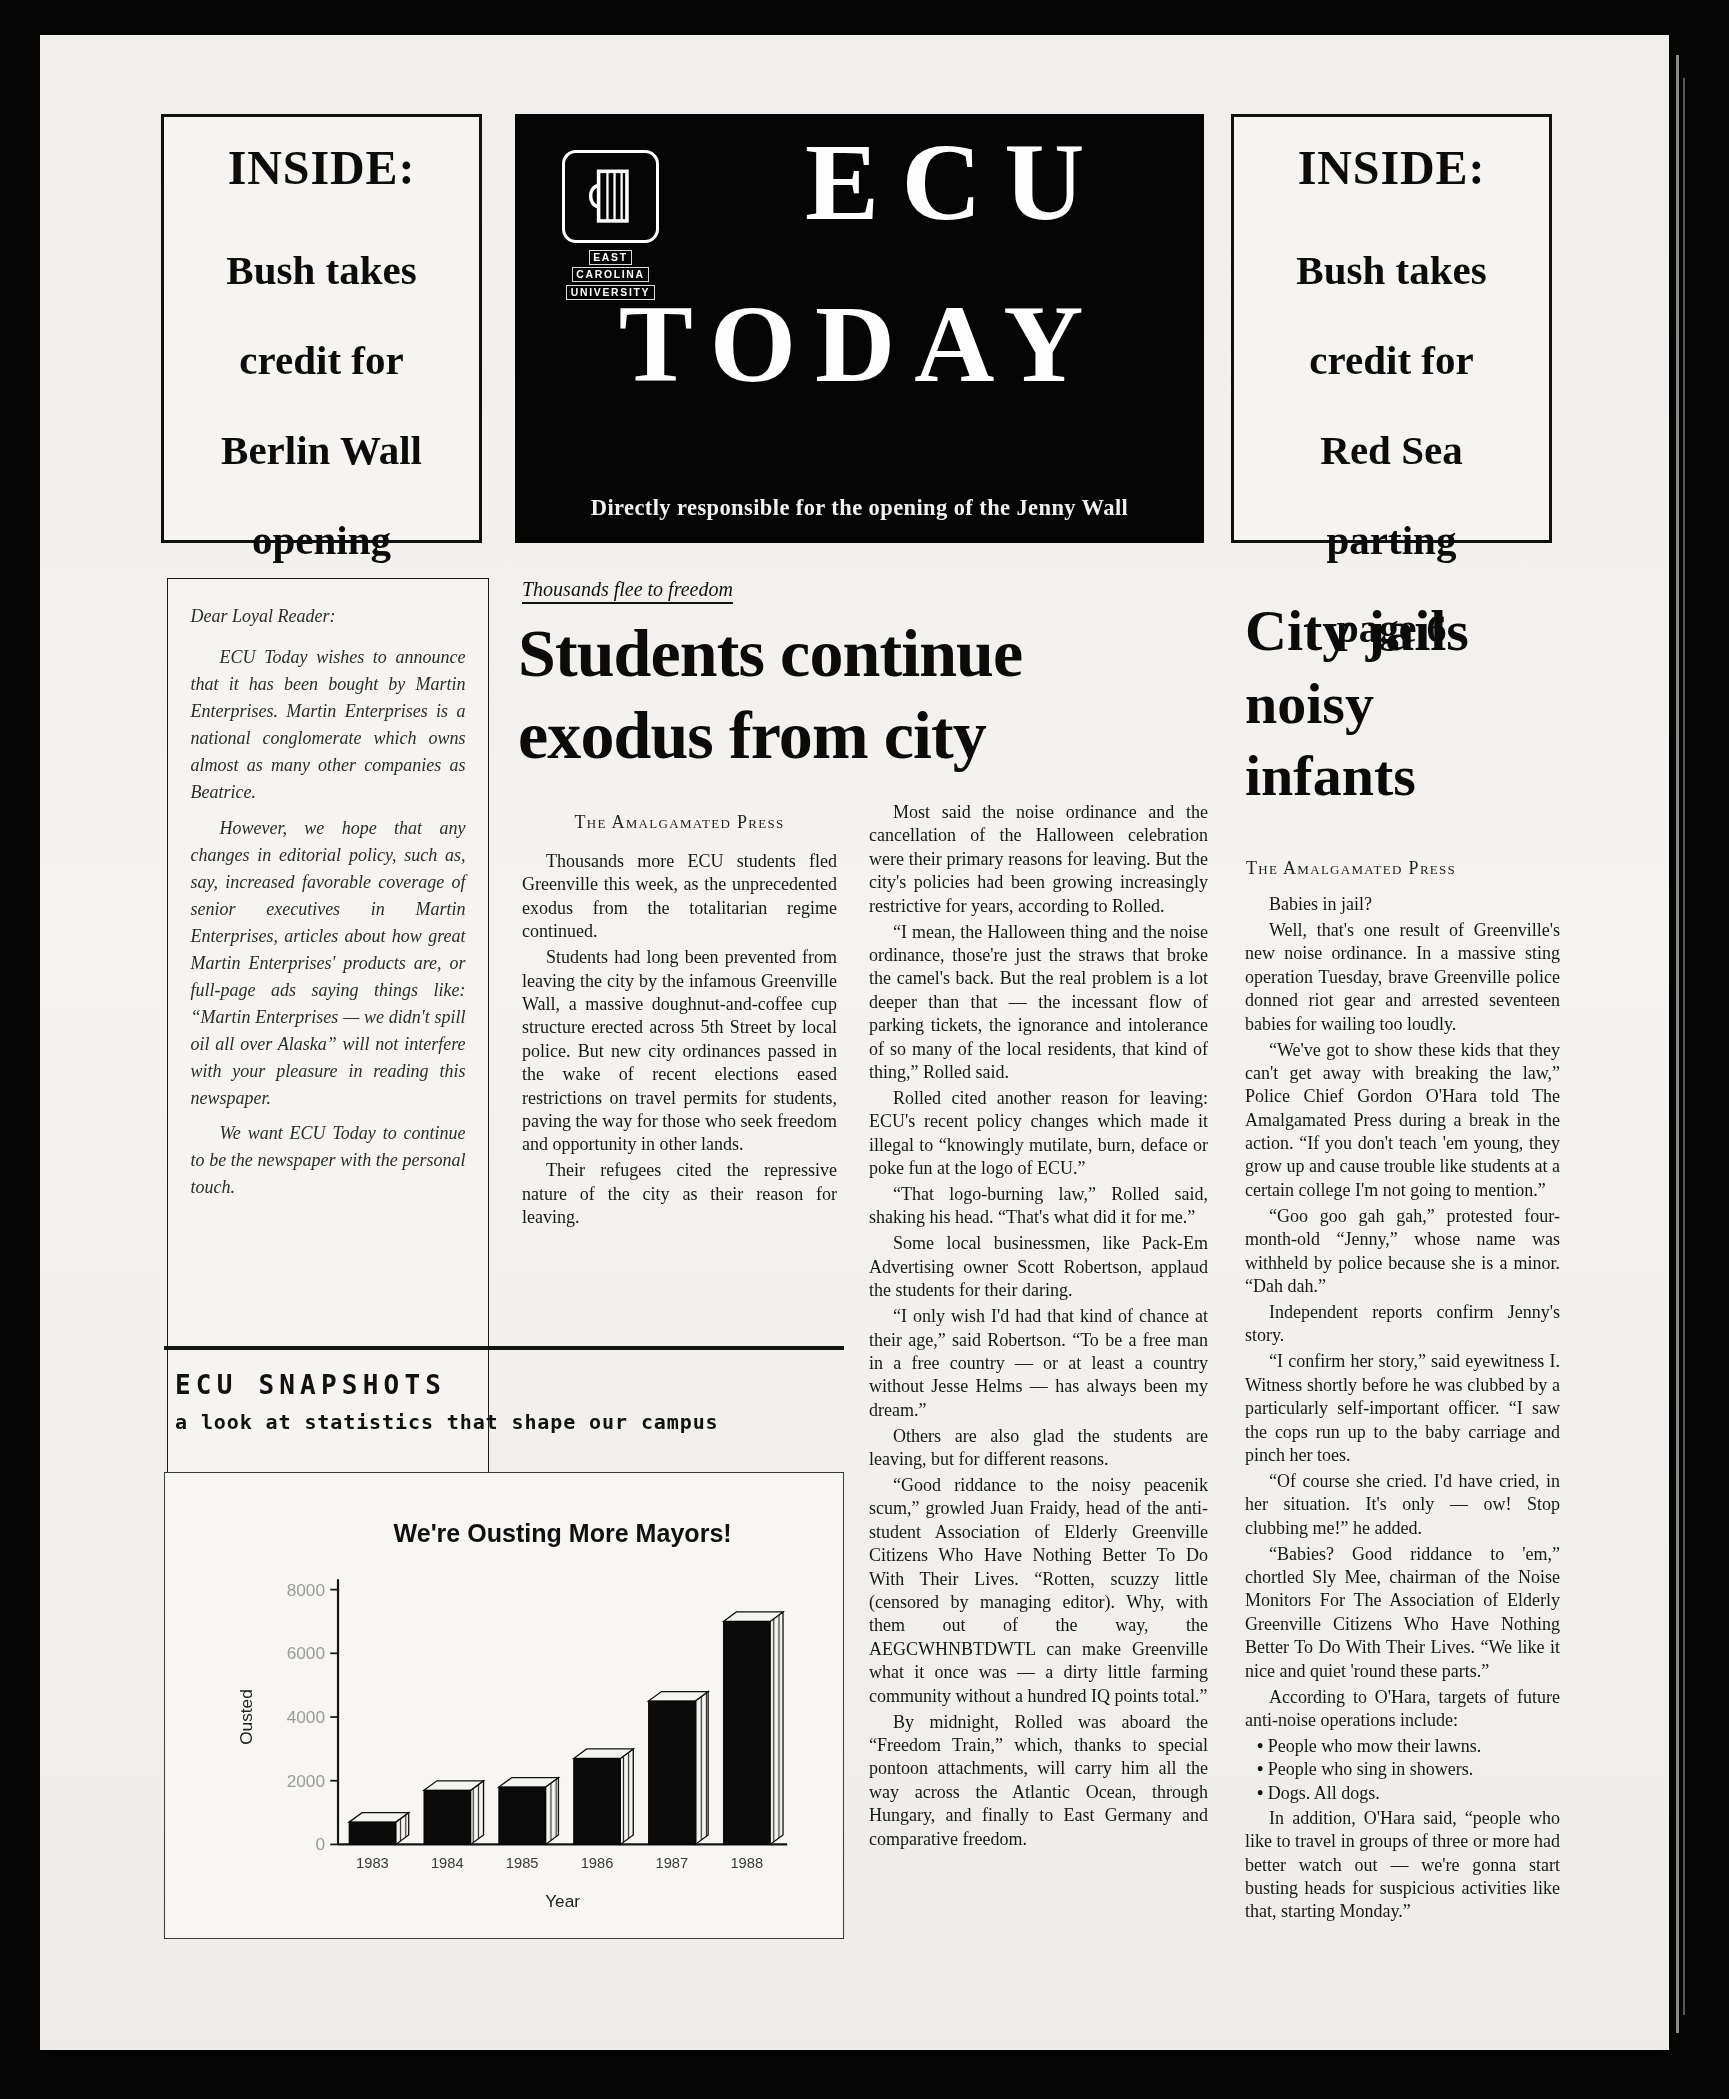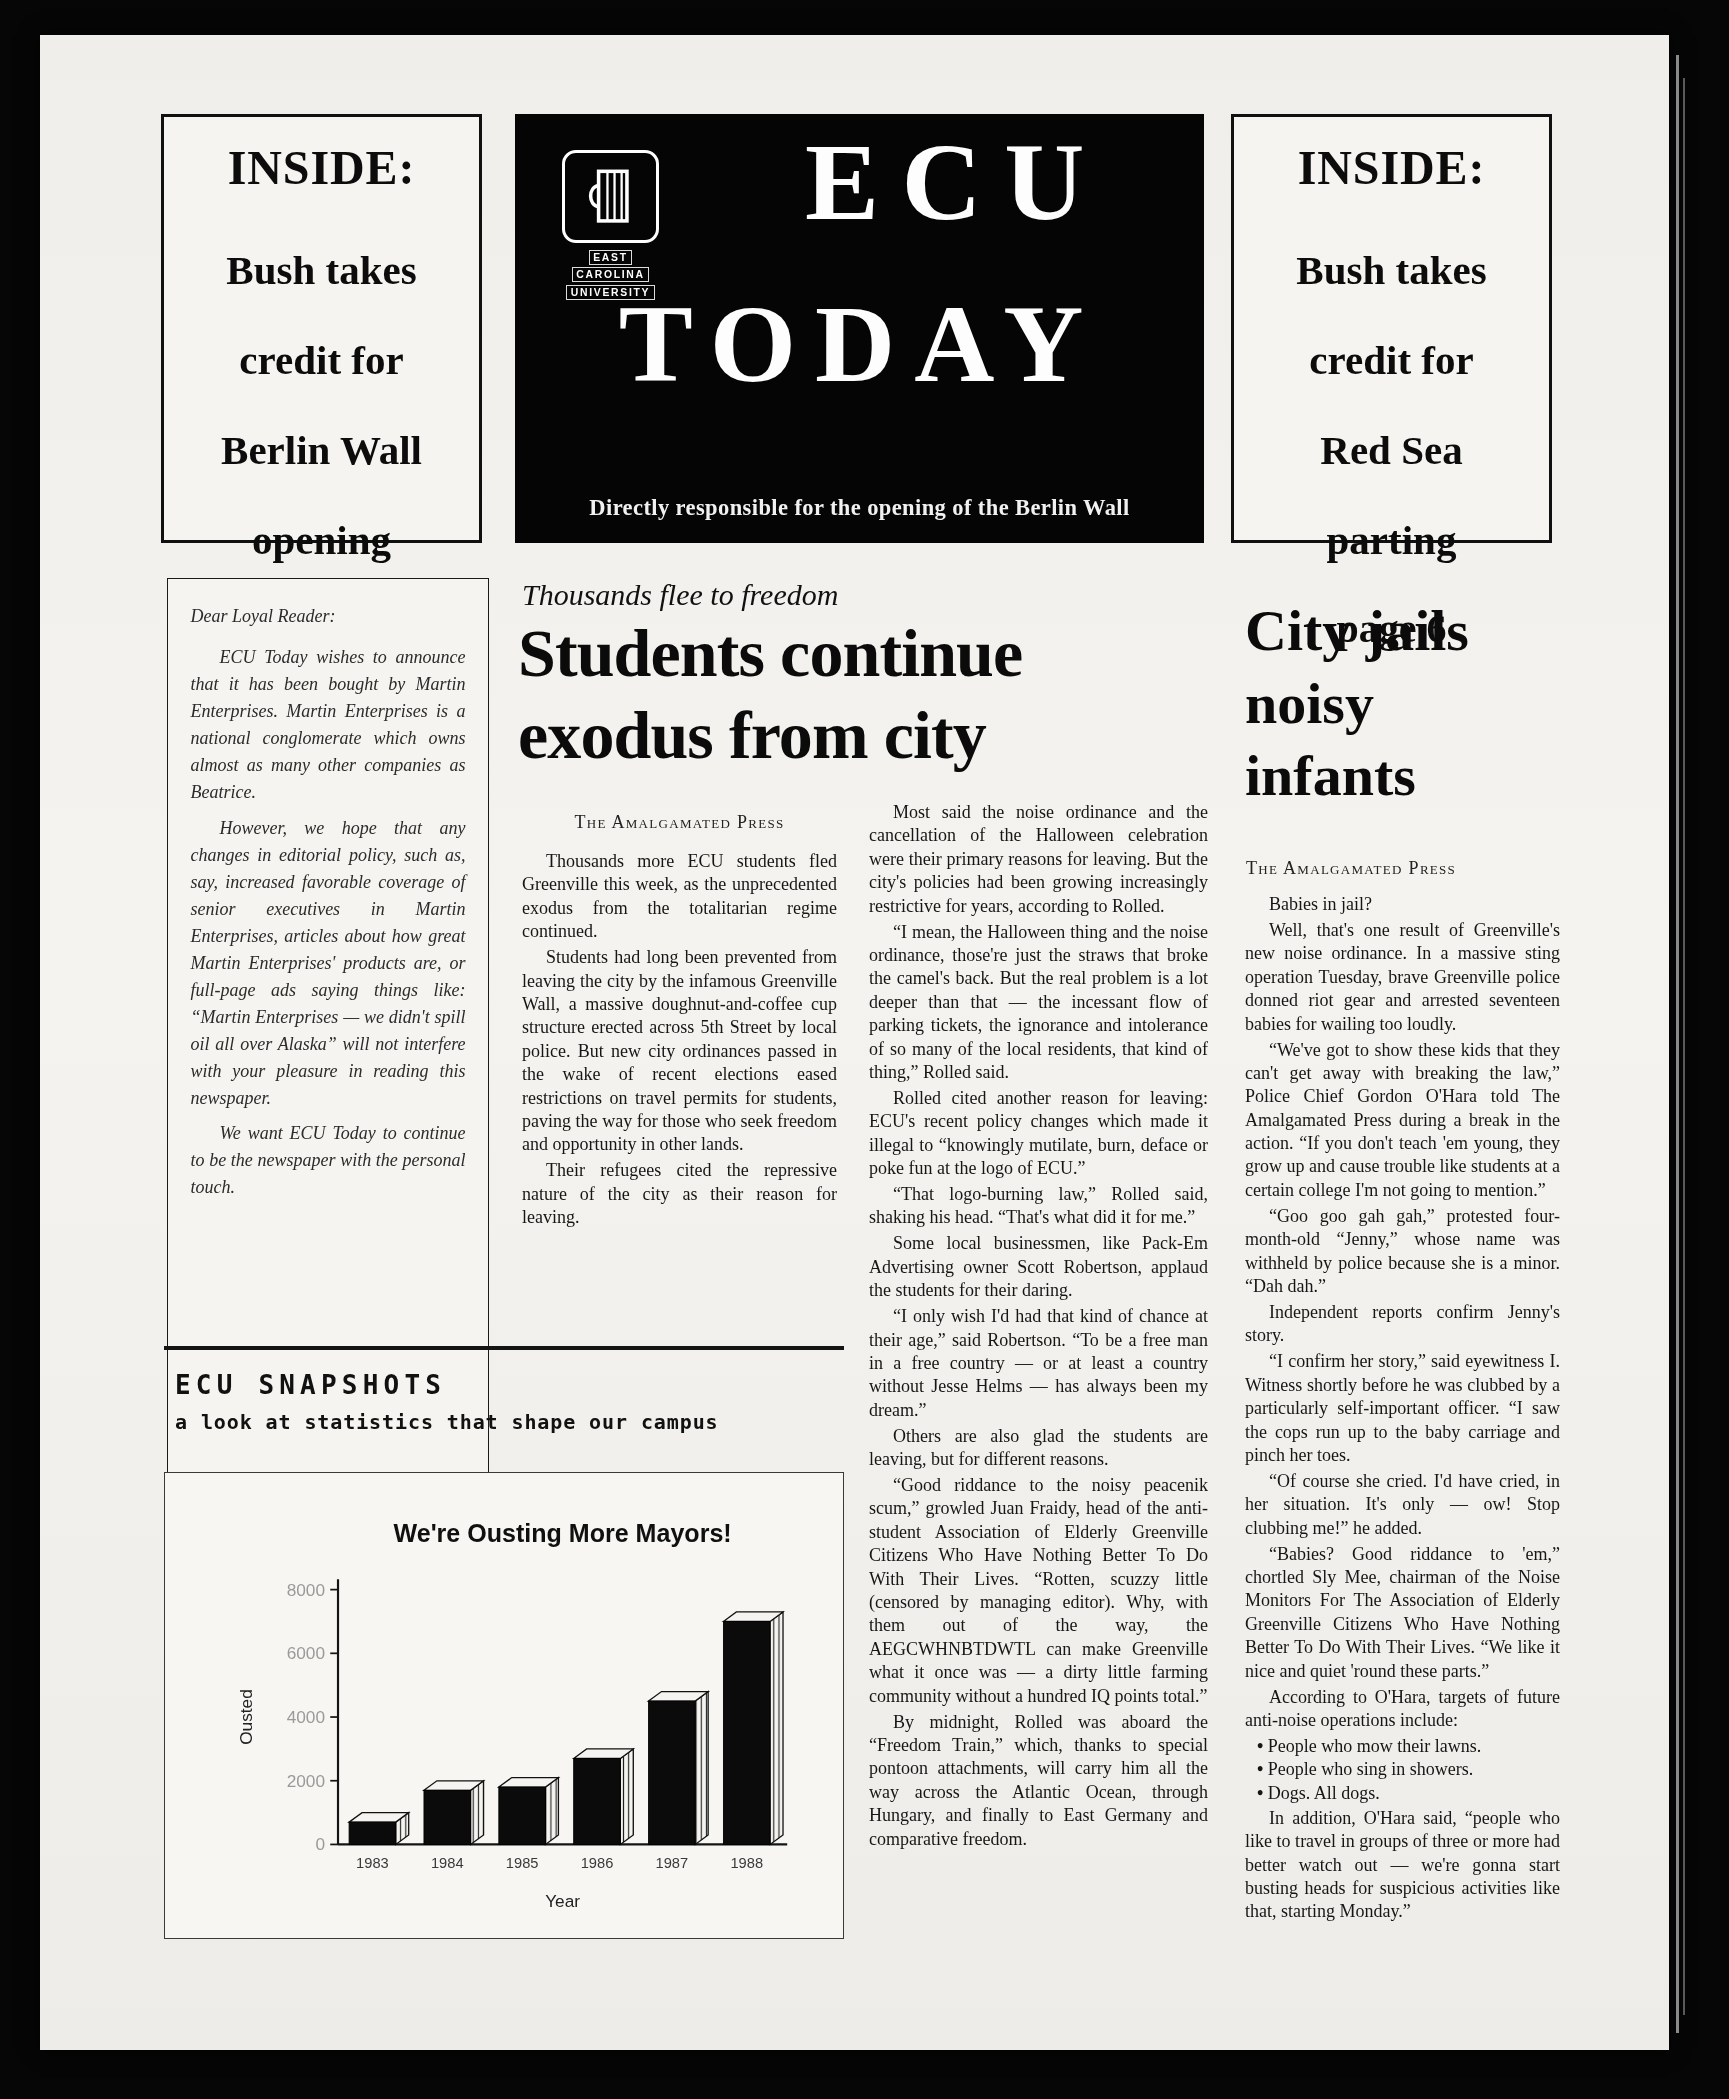--- a/index.html
+++ b/index.html
@@ -28,21 +28,21 @@
   .logo { position:absolute; left:43px; top:36px; width:105px; text-align:center; }
   .logo-box { width:97px; height:93px; border:3.5px solid #fff; border-radius:14px; display:flex; align-items:center; justify-content:center; margin:0 auto 7px; }
   .logo-word { display:block; font-family:"Liberation Sans",sans-serif; font-size:10.4px; font-weight:bold; letter-spacing:1.7px; color:#fff; border:0.9px solid #dcdcdc; padding:0.9px 3.5px; margin:2.6px auto 0; width:max-content; }
 
   
   .letter { border:1.7px solid #1a1a1a; padding:24px 22.5px; font-style:italic; color:#2b2b2b; font-size:18px; line-height:1.5; text-align:justify; background:#f6f4f0; }
   .letter .salutation { margin-bottom:14px; }
   .letter p { text-indent:29px; margin-bottom:8.6px; }
 
   
-  .kicker { font-style:italic; font-size:30px; color:#111; text-underline-offset:6px; text-decoration-thickness:2.2px; }
+  .kicker { font-style:italic; font-size:20px; color:#111; text-decoration:underline; text-underline-offset:6px; text-decoration-thickness:2.2px; }
   .headline { font-weight:bold; color:#0b0b0b; font-size:68px; line-height:1.2; letter-spacing:-0.9px; }
   .city-headline { font-weight:bold; font-size:58px; line-height:1.25; color:#0b0b0b; }
   .byline { font-variant:small-caps; font-size:18px; letter-spacing:1.3px; color:#222; }
   .article-col { font-size:18px; line-height:1.3; color:#161616; text-align:justify; }
   .article-col p { text-indent:24px; margin-bottom:2.6px; }
   .bullets { list-style:none; margin:1.7px 0; }
   .bullets li::before { content:"\2022\00a0"; font-weight:bold; }
   .bullets li { padding-left:12px; }
 
   
@@ -83,21 +83,21 @@
           <line x1="34" y1="6" x2="34" y2="62" stroke="#ffffff" stroke-width="2.6"></line>
           <line x1="42" y1="6" x2="42" y2="62" stroke="#ffffff" stroke-width="2.6"></line>
         </svg>
       </div>
       <span class="logo-word">EAST</span>
       <span class="logo-word">CAROLINA</span>
       <span class="logo-word">UNIVERSITY</span>
     </div>
     <div class="mast-title" id="ecu-title">ECU</div>
     <div class="mast-title" id="today-title">TODAY</div>
-    <div class="tagline">Directly responsible for the opening of the Berlin Wall</div>
+    <div class="tagline">Directly responsible for the opening of the Jenny Wall</div>
   </div>
 
   <div class="abs inside-box" style="left:1191px; top:79px; width:321px; height:429px;">
     <div class="inside-heading">INSIDE:</div>
     <div class="inside-line">Bush takes</div>
     <div class="inside-line">credit for</div>
     <div class="inside-line">Red Sea</div>
     <div class="inside-line">parting</div>
     <div class="inside-pageref">page 6</div>
   </div>

